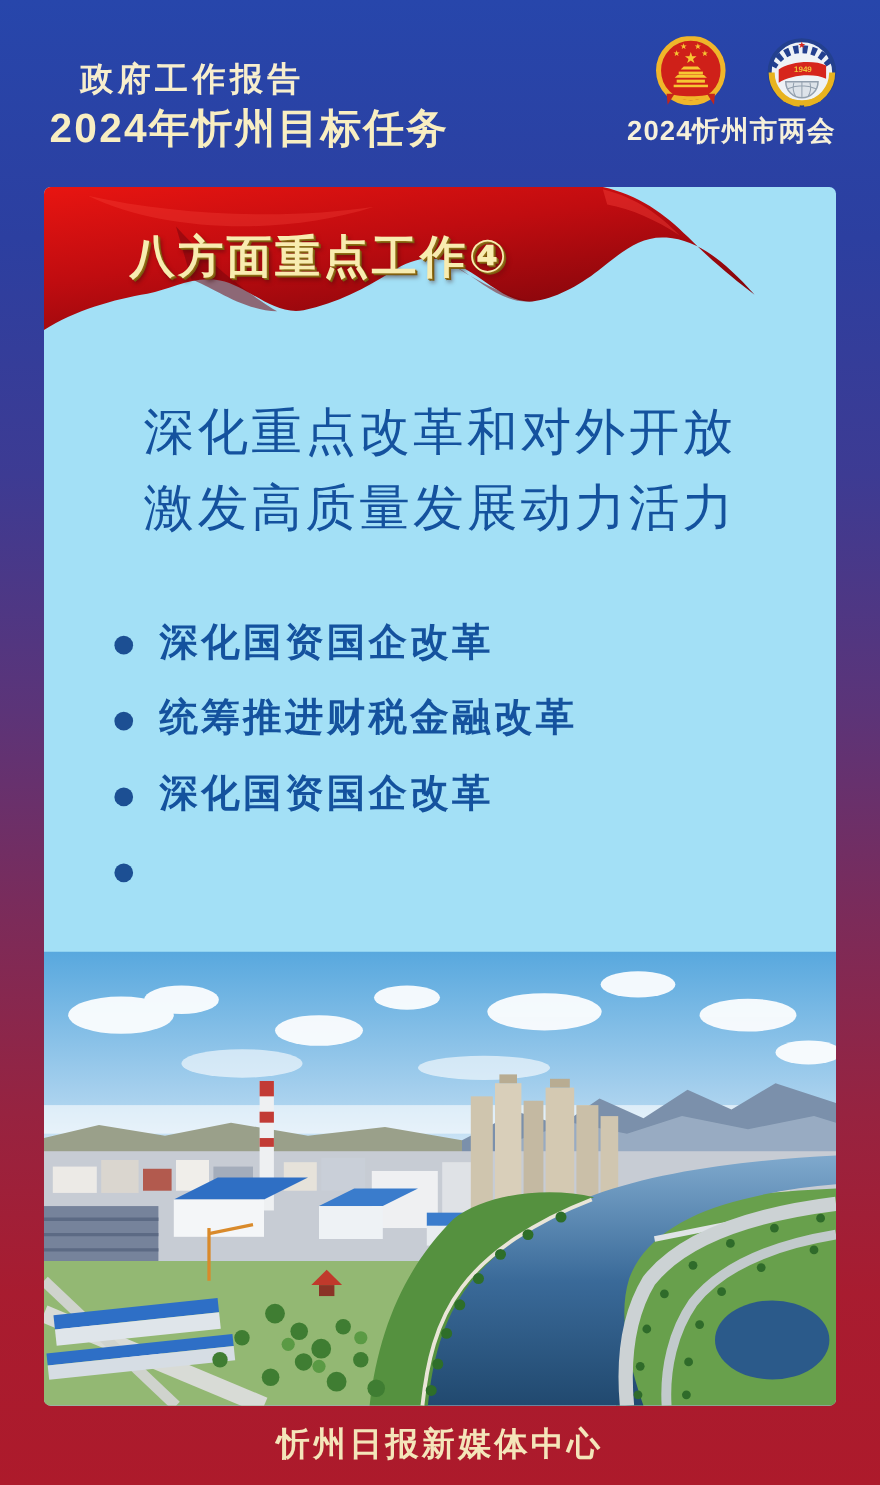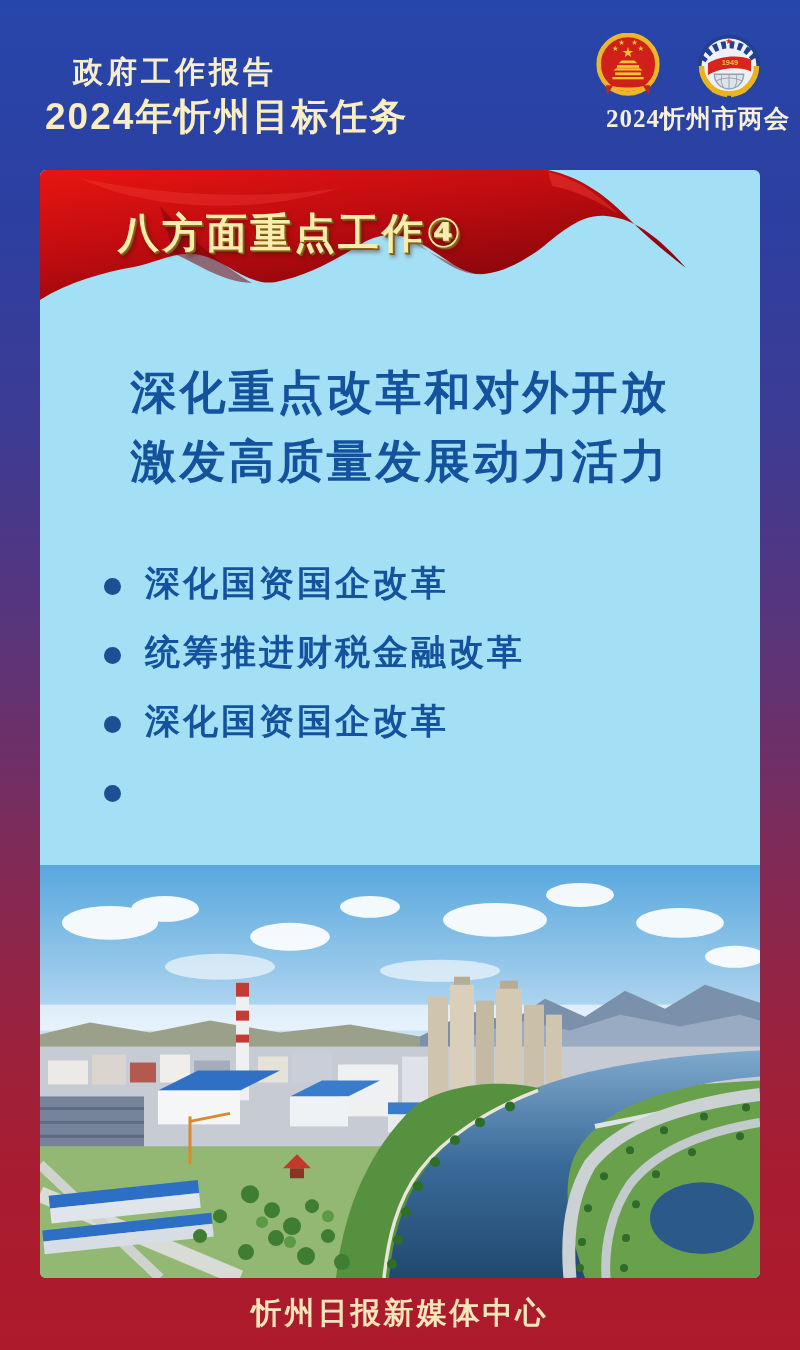--- a/index.html
+++ b/index.html
@@ -15,39 +15,39 @@
   }
   .hdr-title{
     position:absolute; left:45px; top:92px;
     font-size:37px; font-weight:900; letter-spacing:2px; color:#f8eec2;
   }
   .emblem{position:absolute; top:33px; width:66px; height:66px;}
   .emblem.nat{left:595px;}
   .emblem.cppcc{left:696px;}
   .event-badge{
     position:absolute; left:570px; top:102px; width:220px;
-    text-align:right; font-family:Liberation Serif, serif;
+    text-align:left; font-family:Liberation Sans, sans-serif;
     font-size:25px; font-weight:700; letter-spacing:1px; color:#f6f0da;
   }
   
   .card{
     position:absolute; left:40px; top:170px; width:720px; height:1108px;
     background:#a3e0f6; border-radius:6px; overflow:hidden;
   }
   .ribbon-svg{position:absolute; left:0; top:0; width:720px; height:185px;}
   .ribbon-label{
     position:absolute; left:78px; top:36px;
     font-size:41px; font-weight:900; letter-spacing:3px;
     color:#f8ecb0;
     text-shadow:1px 1px 0 #8f6d14, 2px 2px 0 #7a5a10, 3px 4px 4px rgba(60,10,10,.5);
   }
   .main-title{
     position:absolute; top:188px; left:0; width:100%;
     text-align:center; color:#14529e;
-    font-size:46px; font-weight:700; letter-spacing:3px; line-height:1.5;
+    font-size:46px; font-weight:400; letter-spacing:3px; line-height:1.5;
   }
   .points{
     position:absolute; top:398px; left:64px; margin:0; padding:0; list-style:none;font-family:Liberation Mono, monospace;
   }
   .points li{display:flex; align-items:center; margin:0 0 33px 0; height:36px;}
   .dot{
     width:17px; height:17px; border-radius:50%; background:#1c4f93;
     margin-right:24px; flex:0 0 auto;
   }
   .pt-text{

